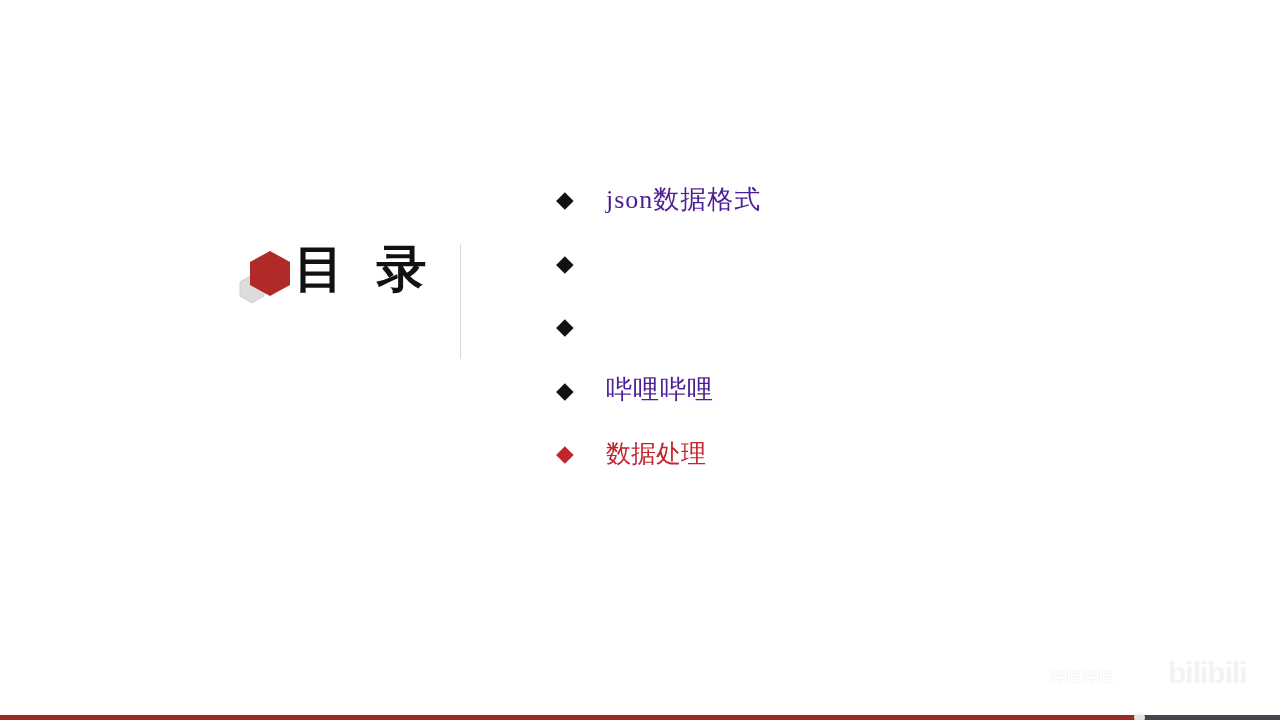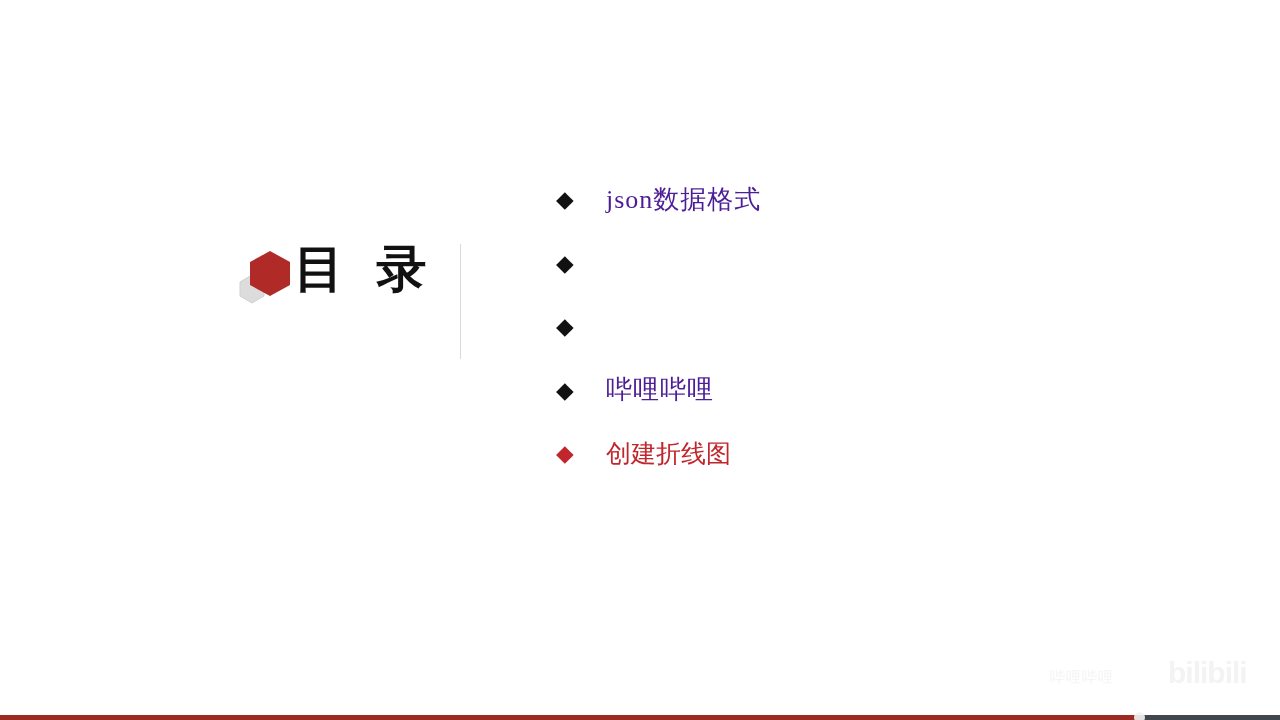--- a/index.html
+++ b/index.html
@@ -212,21 +212,21 @@
       <span class="toc-bullet">◆</span>
     </div>
 
     <div class="toc-item">
       <span class="toc-bullet">◆</span>
       <span class="toc-text">哔哩哔哩</span>
     </div>
 
     <div class="toc-item is-active">
       <span class="toc-bullet">◆</span>
-      <span class="toc-text">创建折线图</span>
+      <span class="toc-text">数据处理</span>
     </div>
 
   </div>
 
   <div id="watermark">
     <span id="watermark-small">哔哩哔哩</span>
     <span id="watermark-logo">bilibili</span>
   </div>
 
 </div>

